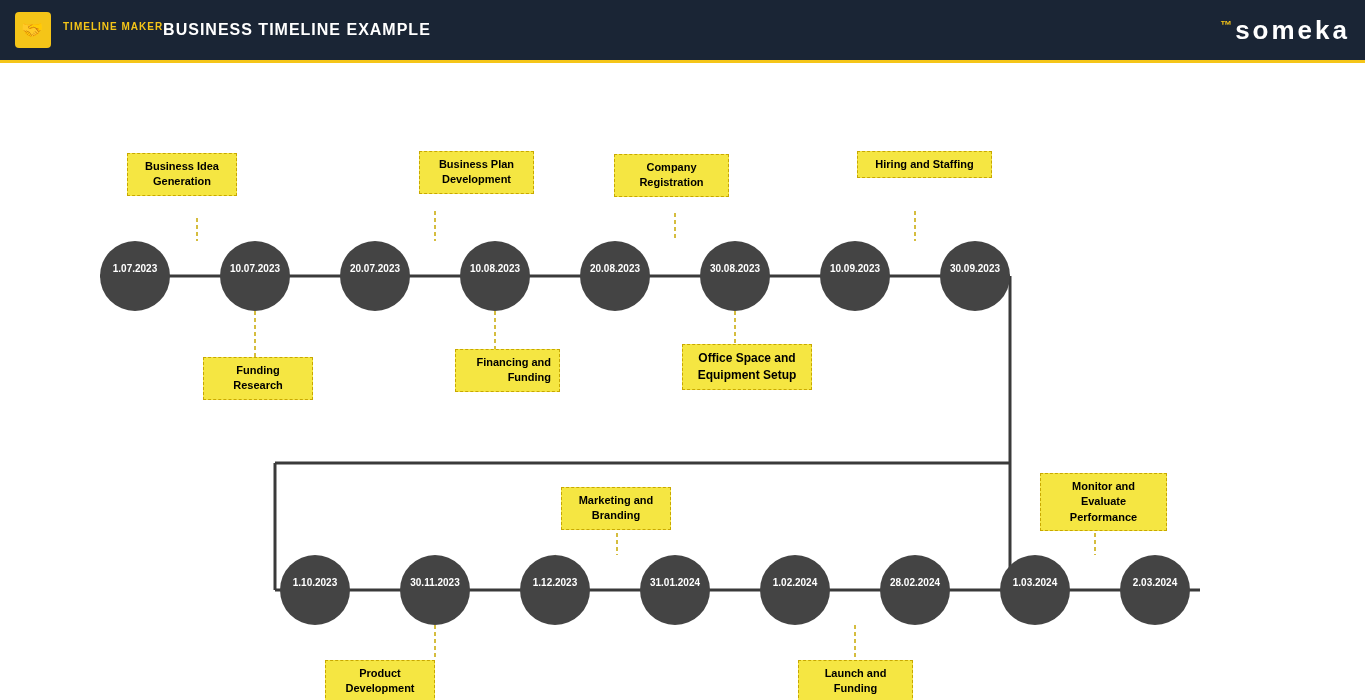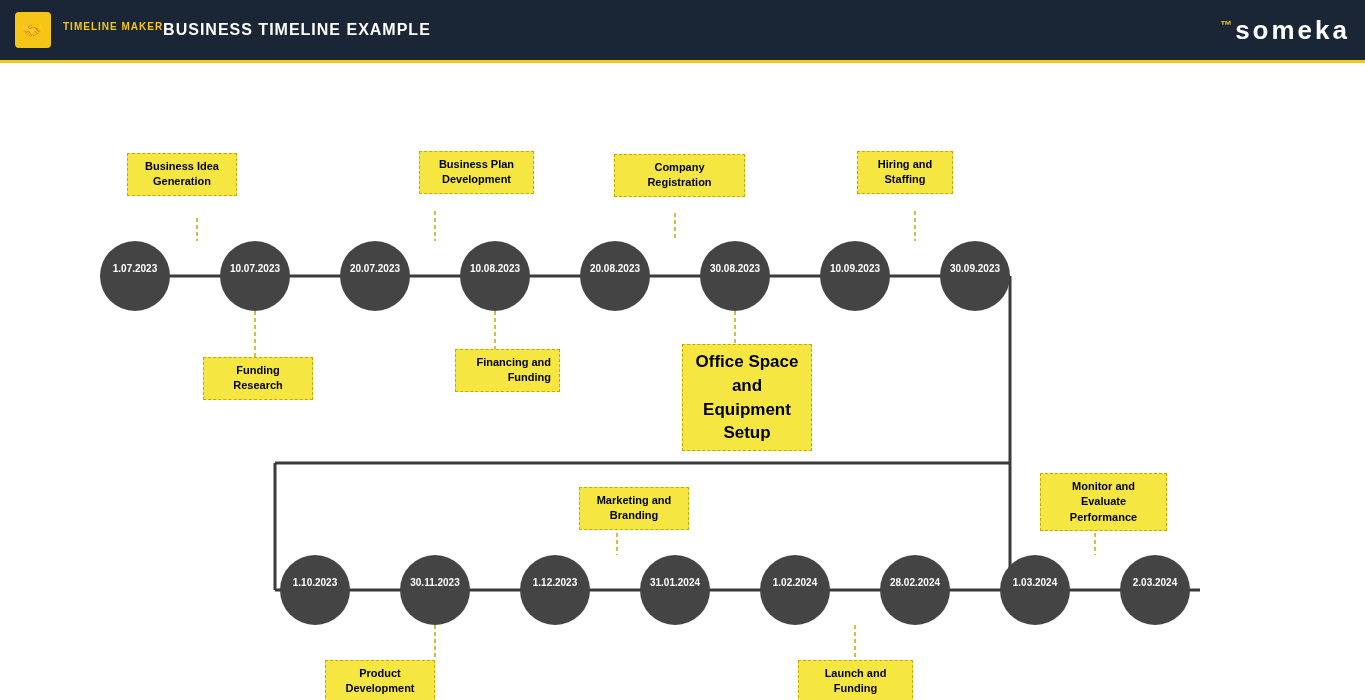--- a/index.html
+++ b/index.html
@@ -193,41 +193,41 @@
     </svg>
 
     <div style="position:absolute; left:127px; top:90px; background:#f5e642; border:1.5px dashed #c8a800; padding:5px 0; font-size:11px; font-weight:bold; text-align:center; width:110px; line-height:1.4;">
       <span>Business Idea Generation</span>
     </div>
 
     <div style="position:absolute; left:375px; top:88px; background:#f5e642; border:1.5px dashed #c8a800; padding:5px 8px; font-size:11px; font-weight:bold; text-align:center; width:115px; line-height:1.4;margin-left:44px;">
       <span>Business Plan Development</span>
     </div>
 
-    <div style="position:absolute; left:614px; top:91px; background:#f5e642; border:1.5px dashed #c8a800; padding:5px 20px; font-size:11px; font-weight:bold; text-align:center; width:131px; line-height:1.4;">
+    <div style="position:absolute; left:614px; top:91px; background:#f5e642; border:1.5px dashed #c8a800; padding:5px 20px; font-size:11px; font-weight:bold; text-align:center; width:115px; line-height:1.4;">
       <span>Company Registration</span>
     </div>
 
-    <div style="position:absolute; left:857px; top:88px; background:#f5e642; border:1.5px dashed #c8a800; padding:5px 8px; font-size:11px; font-weight:bold; text-align:center; width:96px; line-height:1.4;">
+    <div style="position:absolute; left:857px; top:88px; background:#f5e642; border:1.5px dashed #c8a800; padding:5px 8px; font-size:11px; font-weight:bold; text-align:center; width:135px; line-height:1.4;">
       <span>Hiring and Staffing</span>
     </div>
 
     <div style="position:absolute; left:203px; top:294px; background:#f5e642; border:1.5px dashed #c8a800; padding:5px 8px; font-size:11px; font-weight:bold; text-align:center; width:110px; line-height:1.4;">
       <span>Funding Research</span>
     </div>
 
     <div style="position:absolute; left:455px; top:286px; background:#f5e642; border:1.5px dashed #c8a800; padding:5px 8px; font-size:11px; font-weight:bold; text-align:right; width:105px; line-height:1.4;">
       <span>Financing and Funding</span>
     </div>
 
-    <div style="position:absolute; left:682px; top:281px; background:#f5e642; border:1.5px dashed #c8a800; padding:5px 8px; font-size:17px; font-weight:bold; text-align:center; width:130px; line-height:1.4;">
+    <div style="position:absolute; left:682px; top:281px; background:#f5e642; border:1.5px dashed #c8a800; padding:5px 8px; font-size:12px; font-weight:bold; text-align:center; width:130px; line-height:1.4;">
       <span>Office Space and Equipment Setup</span>
     </div>
 
-    <div style="position:absolute; left:561px; top:424px; background:#f5e642; border:1.5px dashed #c8a800; padding:5px 8px; font-size:11px; font-weight:bold; text-align:center; width:110px; line-height:1.4;margin-left:18px;">
+    <div style="position:absolute; left:561px; top:424px; background:#f5e642; border:1.5px dashed #c8a800; padding:5px 8px; font-size:11px; font-weight:bold; text-align:center; width:110px; line-height:1.4;">
       <span>Marketing and Branding</span>
     </div>
 
     <div style="position:absolute; left:1040px; top:410px; background:#f5e642; border:1.5px dashed #c8a800; padding:5px 8px; font-size:11px; font-weight:bold; text-align:center; width:127px; line-height:1.4;">
       <span>Monitor and Evaluate Performance</span>
     </div>
 
     <div style="position:absolute; left:325px; top:597px; background:#f5e642; border:1.5px dashed #c8a800; padding:5px 8px; font-size:11px; font-weight:bold; text-align:center; width:110px; line-height:1.4;">
       <span>Product Development</span>
     </div>

